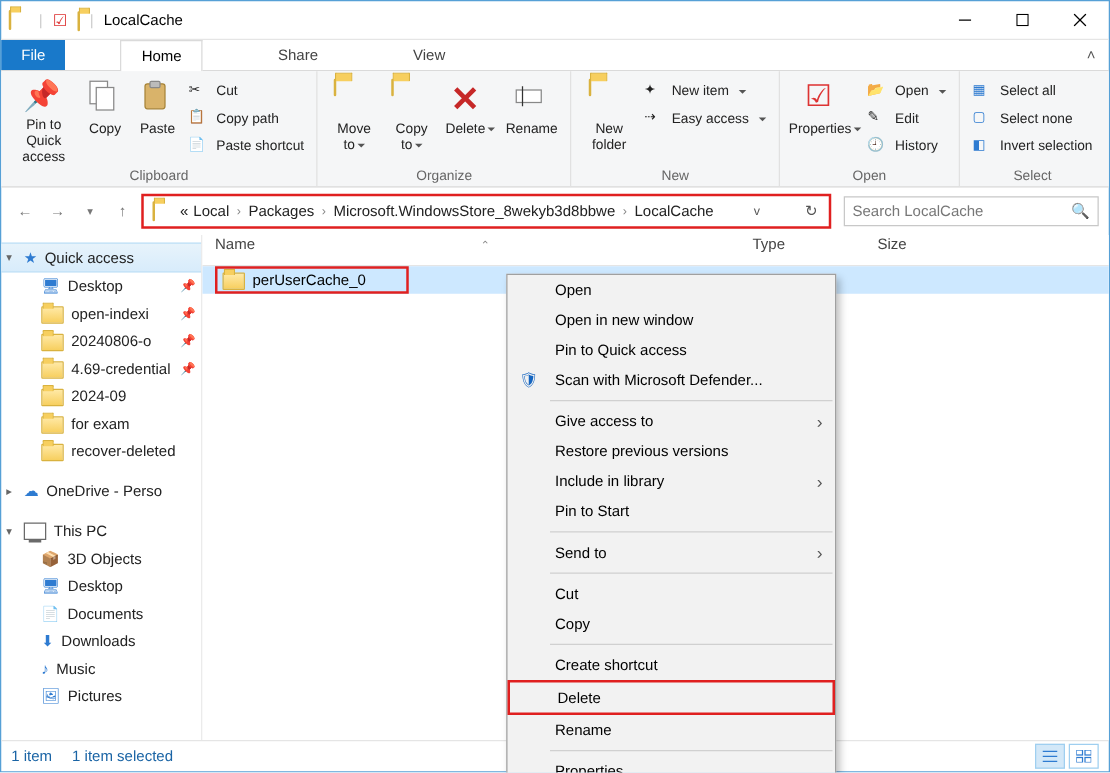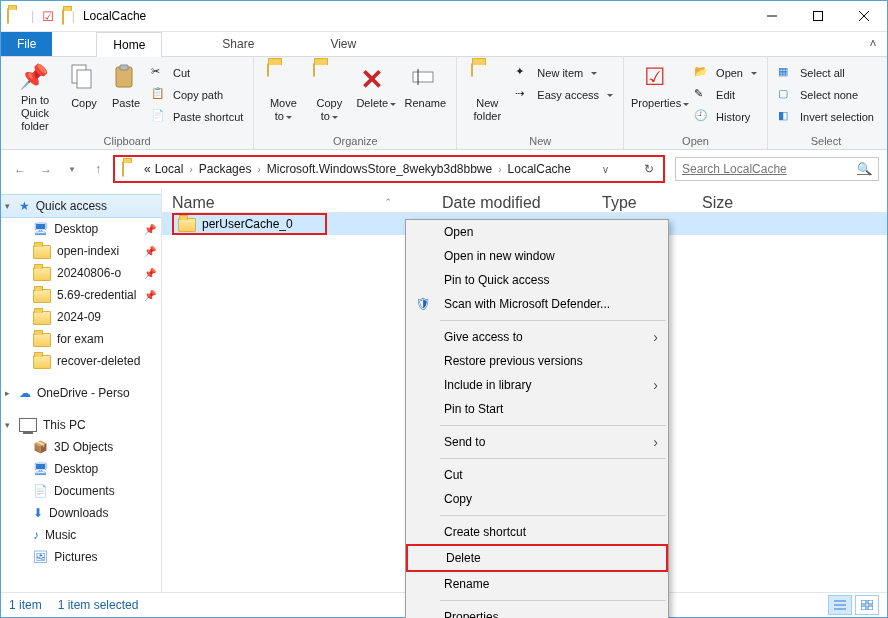--- a/index.html
+++ b/index.html
@@ -108,21 +108,20 @@
     padding:0 3px;
   }
   .bc-folder-icon { width:16px; height:16px; margin:0 4px;}
   .bc-seg { display:flex; align-items:center; color:#222; font-size:12px; padding: 0 2px; }
   .bc-sep { color:#888; padding:0 4px; font-size:10px; }
   .bc-refresh { width:22px; height:22px; display:flex; align-items:center; justify-content:center; color:#555; margin-left:auto; }
   .searchbox {
     width:190px; height:22px; border:1px solid #c8c8c8;
     display:flex; align-items:center; padding:0 6px; color:#777;
     margin-left:6px;
-    text-decoration:underline;
   }
   .searchbox .mag { margin-left:auto; color:#666; }
   
   .body {
     flex:1; display:flex; min-height:0;
   }
   .sidebar {
     width:160px; border-right:1px solid #e5e5e5;
     padding-top:6px; overflow:hidden;
   }
@@ -138,22 +137,22 @@
     border-top:1px solid #b6dbf5; border-bottom:1px solid #b6dbf5;
   }
   .sb-pin { position:absolute; right:4px; font-size:10px; color:#555; }
   .sb-exp {
     position:absolute; left:4px; font-size:9px; color:#666;
   }
   
   .list-area { flex:1; display:flex; flex-direction:column; background:#fff; }
   .col-headers {
     height:24px; border-bottom:1px solid #e5e5e5;
-    display:flex; align-items:flex-end;
-    color:#444; font-size:16px;
+    display:flex; align-items:flex-start;
+    color:#444; font-size:12px;
   }
   .col { padding-left:10px; }
   .col.name { width:260px; position:relative; }
   .col.name::after{
     content:"⌃"; position:absolute; right:40px; top:3px; font-size:9px; color:#888;
   }
   .col.date { width:150px;margin-top:28px; }
   .col.type { width:90px; }
   .col.size { width:60px; }
   .file-rows { position:relative; flex:1; }
@@ -269,21 +268,21 @@
     <div class="ribbon-collapse">˄</div>
   </div>
 
   <div class="ribbon">
 
     <div class="group">
       <div class="group-content">
         <div class="big-btn">
           <span class="icon" style="font-size:24px;color:#555;">📌</span>
           <span class="lbl" style="white-space:pre-line">Pin to Quick
-folder</span>
+access</span>
         </div>
         <div class="big-btn" style="width:42px">
           <span class="icon"><svg width="28" height="28">
                 <rect x="4" y="2" width="14" height="18" fill="#fff" stroke="#888"></rect>
                 <rect x="9" y="7" width="14" height="18" fill="#fff" stroke="#888"></rect>
               </svg></span>
           <span class="lbl">Copy</span>
         </div>
         <div class="big-btn" style="width:42px">
           <span class="icon"><svg width="28" height="28">
@@ -447,21 +446,21 @@
           <span>open-indexi</span>
           <span class="sb-pin">📌</span>
         </div>
       <div class="sb-item" style="padding-left:32px">
           <span class="folder"></span>
           <span>20240806-o</span>
           <span class="sb-pin">📌</span>
         </div>
       <div class="sb-item" style="padding-left:32px">
           <span class="folder"></span>
-          <span>5.69-credential</span>
+          <span>4.69-credential</span>
           <span class="sb-pin">📌</span>
         </div>
       <div class="sb-item" style="padding-left:32px">
           <span class="folder"></span>
           <span>2024-09</span>
         </div>
       <div class="sb-item" style="padding-left:32px">
           <span class="folder"></span>
           <span>for exam</span>
         </div>

